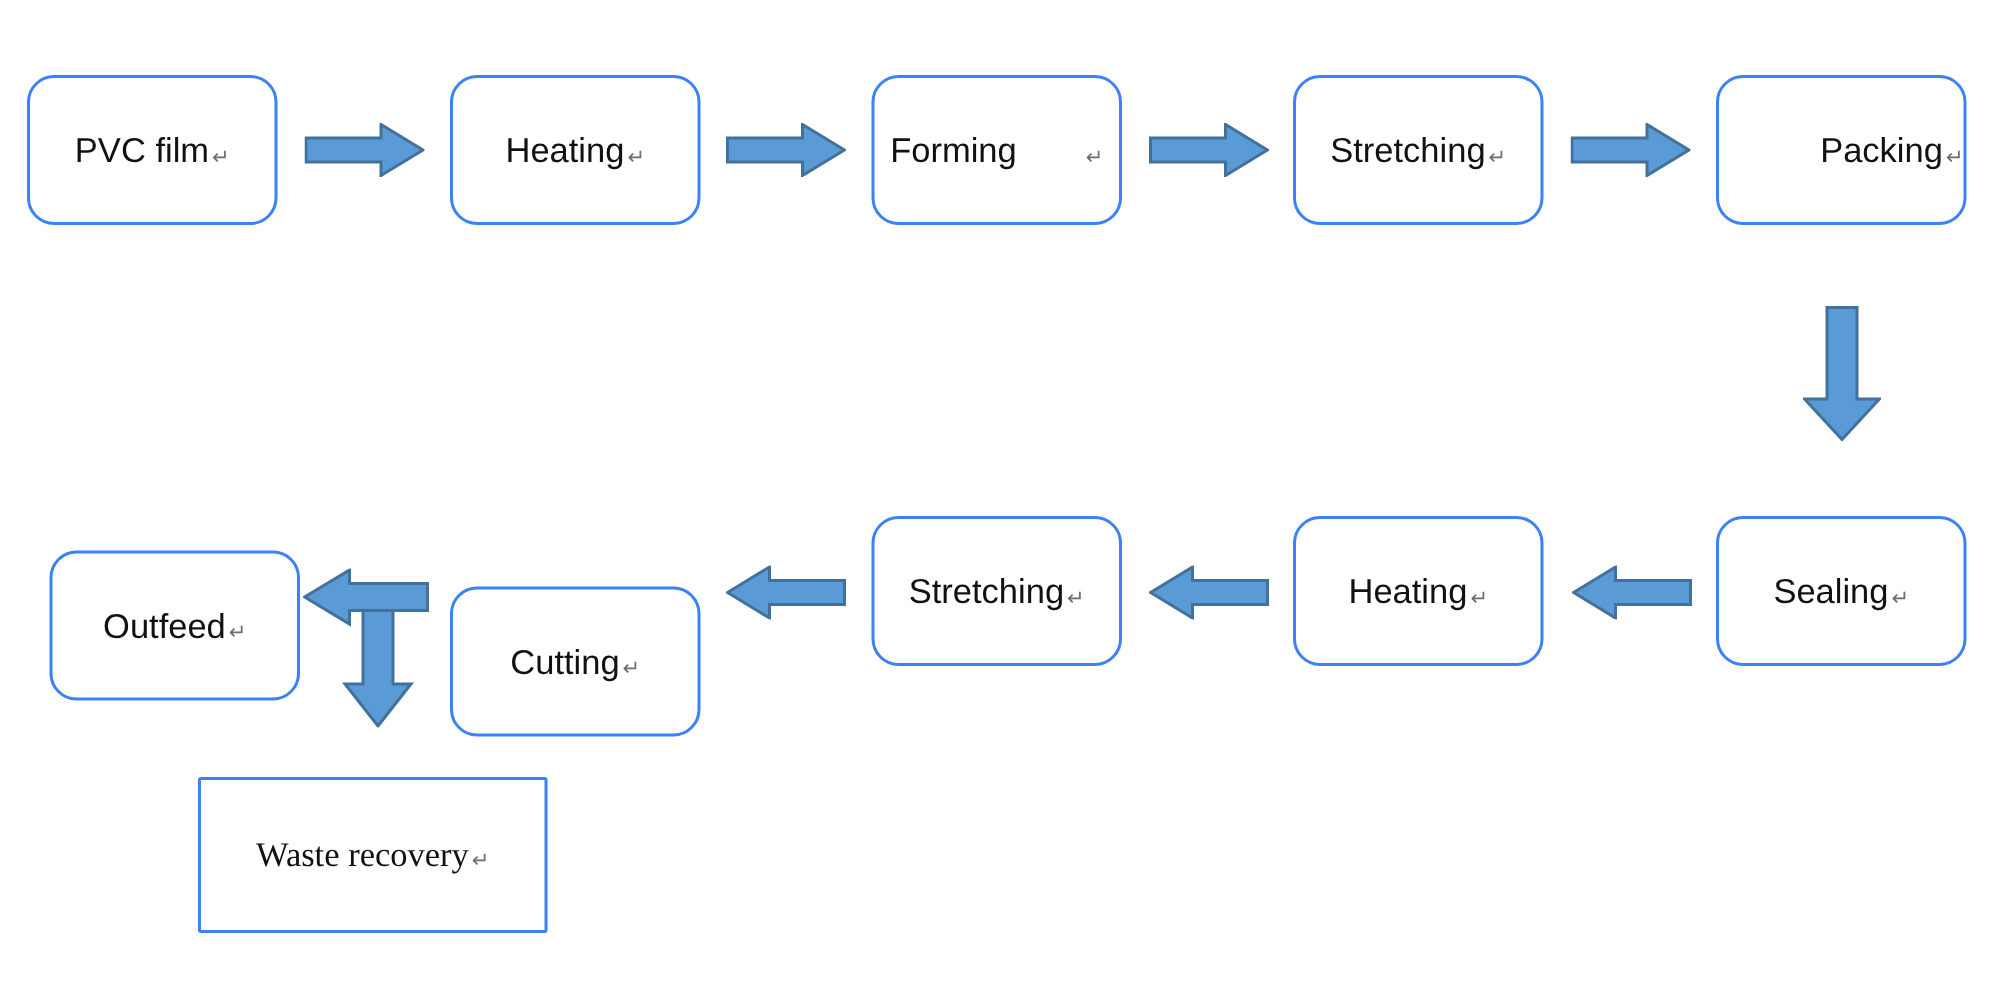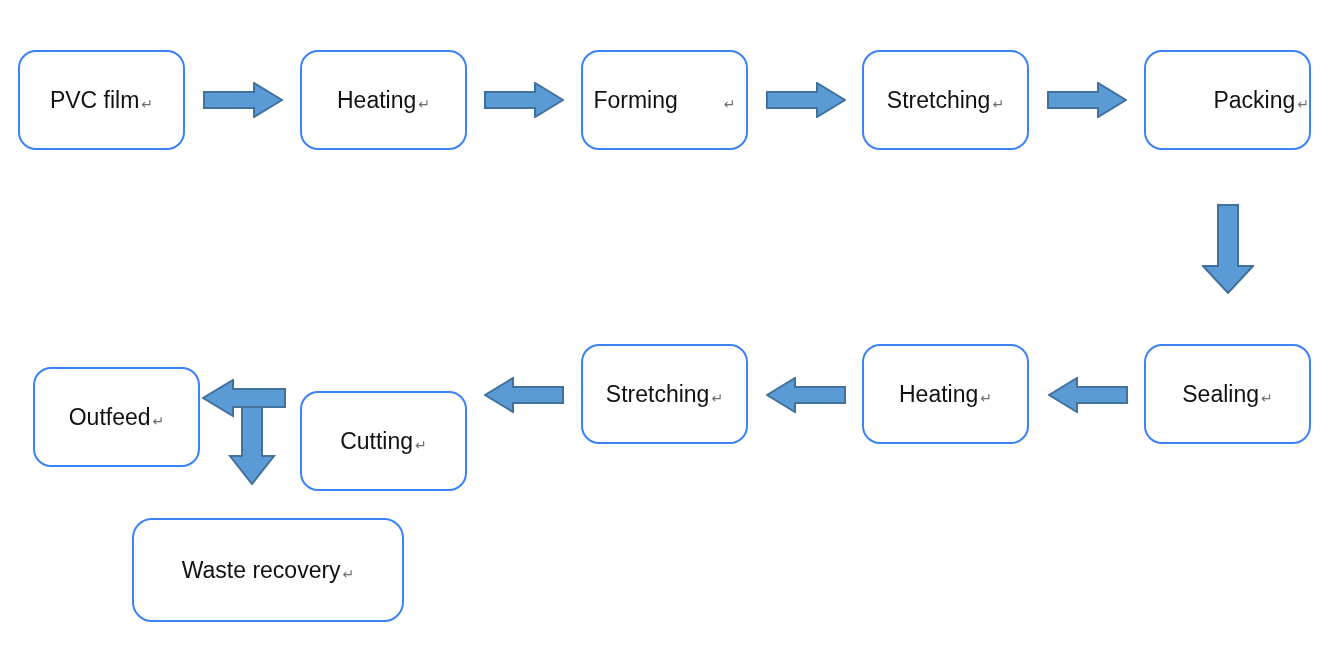--- a/index.html
+++ b/index.html
@@ -20,23 +20,24 @@
     border: 2px solid #3b82f6;
     border-radius: 18px;
     display: flex;
     align-items: center;
     justify-content: center;
     font-size: 23px;
     color: #111111;
     white-space: nowrap;
   }
   .node.wide {
-    width: 272px;
+    width: 233px;
     height: 104px;
-    border-radius: 20px;
+    border-radius: 2px;
+    font-family: Liberation Serif, serif;
   }
   .ret {
     font-size: 14px;
     color: #6e6e6e;
     margin-left: 2px;
     position: relative;
     top: 4px;
   }
   .arrow { position: absolute; }
   .arrow polygon {

